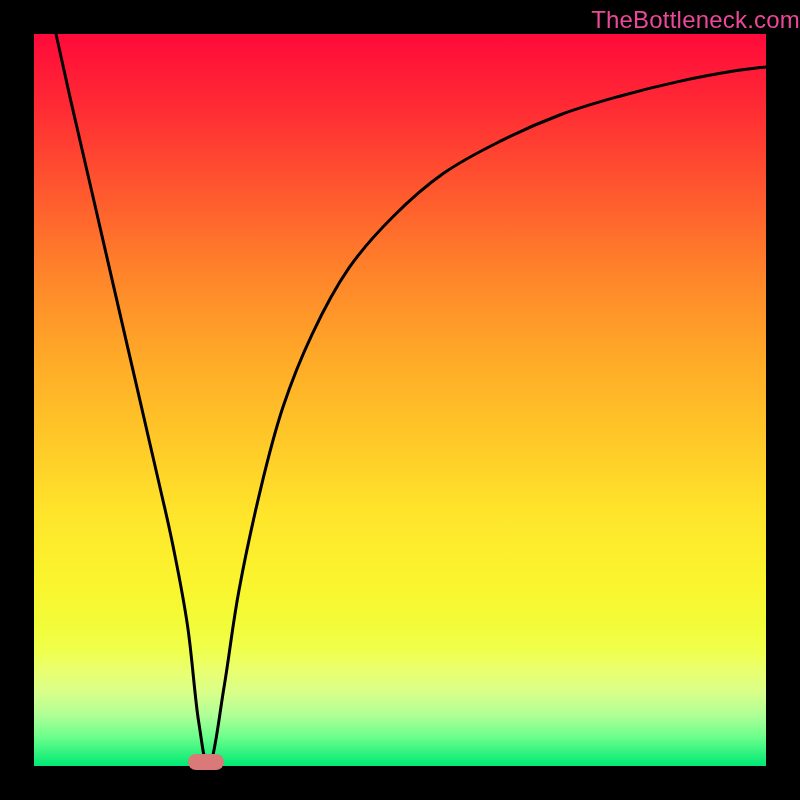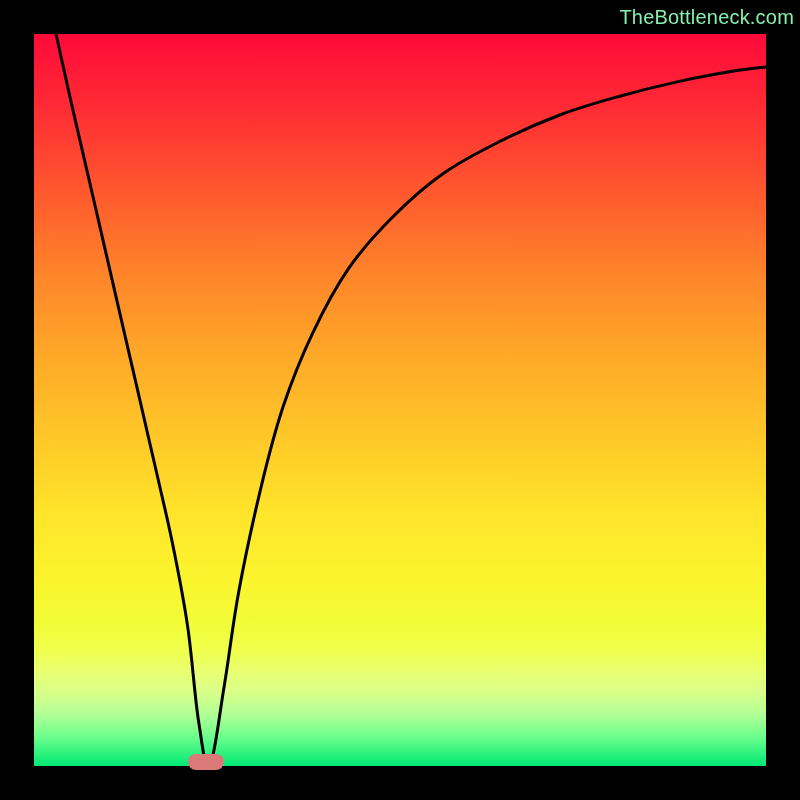--- a/index.html
+++ b/index.html
@@ -37,23 +37,23 @@
       #eaff70 87%,
       #d8ff8a 90%,
       #b0ff96 93%,
       #6dff8c 96%,
       #00e874 100%
     );
   }
   .watermark {
     position: absolute;
     top: 6px;
-    right: 6px;
-    color: #86efac;
-    font-size: 20px;
+    right: 0;
+    color: #ec4899;
+    font-size: 24px;
     font-weight: 500;
     letter-spacing: 0.2px;
   }
   svg.curve {
     position: absolute;
     left: 0;
     top: 0;
     width: 732px;
     height: 732px;
     overflow: visible;

